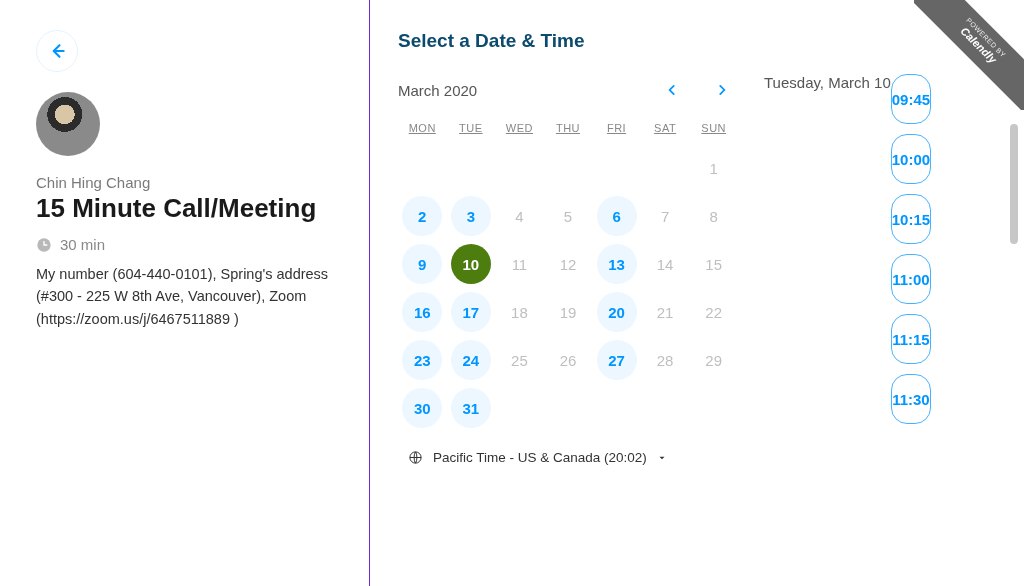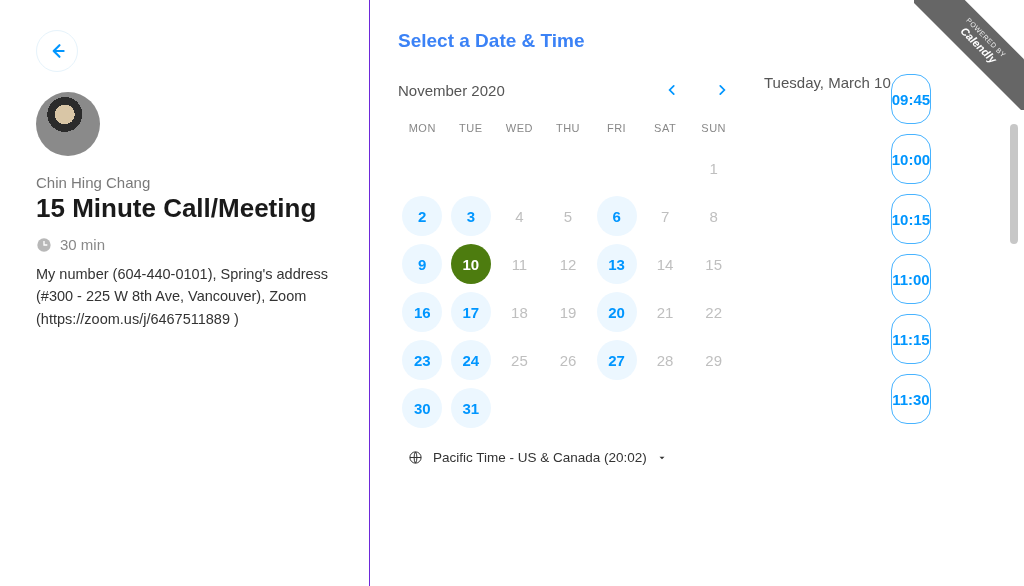--- a/index.html
+++ b/index.html
@@ -29,29 +29,29 @@
   background: radial-gradient(circle at 45% 35%, #d9c6a6 0 18%, #2b2b2b 18% 32%, #8a8a8a 32% 100%);
   margin-bottom: 18px;
 }
 .host-name { color: #7a7a7a; font-size: 15px; margin-bottom: 2px; }
 .event-title { font-size: 26px; font-weight: 700; color: #1a1a1a; margin-bottom: 12px; }
 .meta-row { display: flex; align-items: center; gap: 8px; color: #888; font-size: 15px; margin-bottom: 8px; }
 .meta-row svg { fill: #b8b8b8; }
 .description { color: #333; font-size: 14.5px; line-height: 1.55; margin-top: 10px; }
 
 .right-panel { flex: 1; padding: 30px 28px 20px 28px; display: flex; flex-direction: column; }
-.section-title { font-size: 19px; font-weight: 700; color: #3b82f6; margin-bottom: 22px; }
+.section-title { font-size: 19px; font-weight: 700; color: #0c4a6e; margin-bottom: 22px; }
 .calendar-timeslots { display: flex; gap: 26px; flex: 1; }
 
 .calendar { width: 340px; }
 .cal-header { display: flex; align-items: center; margin-bottom: 16px; }
 .month-label { font-size: 15px; color: #555; flex: 1; }
 .nav-btn { width: 32px; height: 32px; border-radius: 50%; display: flex; align-items: center; justify-content: center; cursor: pointer; }
 .weekday-row, .week-row { display: grid; grid-template-columns: repeat(7, 1fr); text-align: center; }
-.weekday-row { font-size: 11px; color: #888; letter-spacing: 0.5px; margin-bottom: 10px; }
+.weekday-row { font-size: 11px; color: #888; letter-spacing: 0.5px; margin-bottom: 10px; text-decoration: underline; }
 .day-cell {
   height: 48px; display: flex; align-items: center; justify-content: center;
   font-size: 15px; position: relative;
 }
 .day-inner {
   width: 40px; height: 40px; border-radius: 50%;
   display: flex; align-items: center; justify-content: center;
 }
 .day-available .day-inner { background: #ecf7ff; color: #0096ff; font-weight: 700; cursor: pointer; }
 .day-unavailable .day-inner { color: #bfbfbf; }
@@ -109,21 +109,21 @@
       <span>30 min</span>
     </div>
     <div class="description">My number (604-440-0101), Spring's address (#300 - 225 W 8th Ave, Vancouver), Zoom (https://zoom.us/j/6467511889 )</div>
   </div>
 
   <div class="right-panel">
     <div class="section-title">Select a Date &amp; Time</div>
     <div class="calendar-timeslots">
       <div class="calendar">
         <div class="cal-header">
-          <div class="month-label">November 2020</div>
+          <div class="month-label">March 2020</div>
           <div class="nav-btn">
             <svg width="14" height="14" viewBox="0 0 24 24">
                 <path fill="none" stroke="#0096ff" stroke-width="3" stroke-linecap="round" d="M15 5l-7 7 7 7"></path>
               </svg>
           </div>
           <div style="width:18px"></div>
           <div class="nav-btn">
             <svg width="14" height="14" viewBox="0 0 24 24">
                 <path fill="none" stroke="#0096ff" stroke-width="3" stroke-linecap="round" d="M9 5l7 7-7 7"></path>
               </svg>

